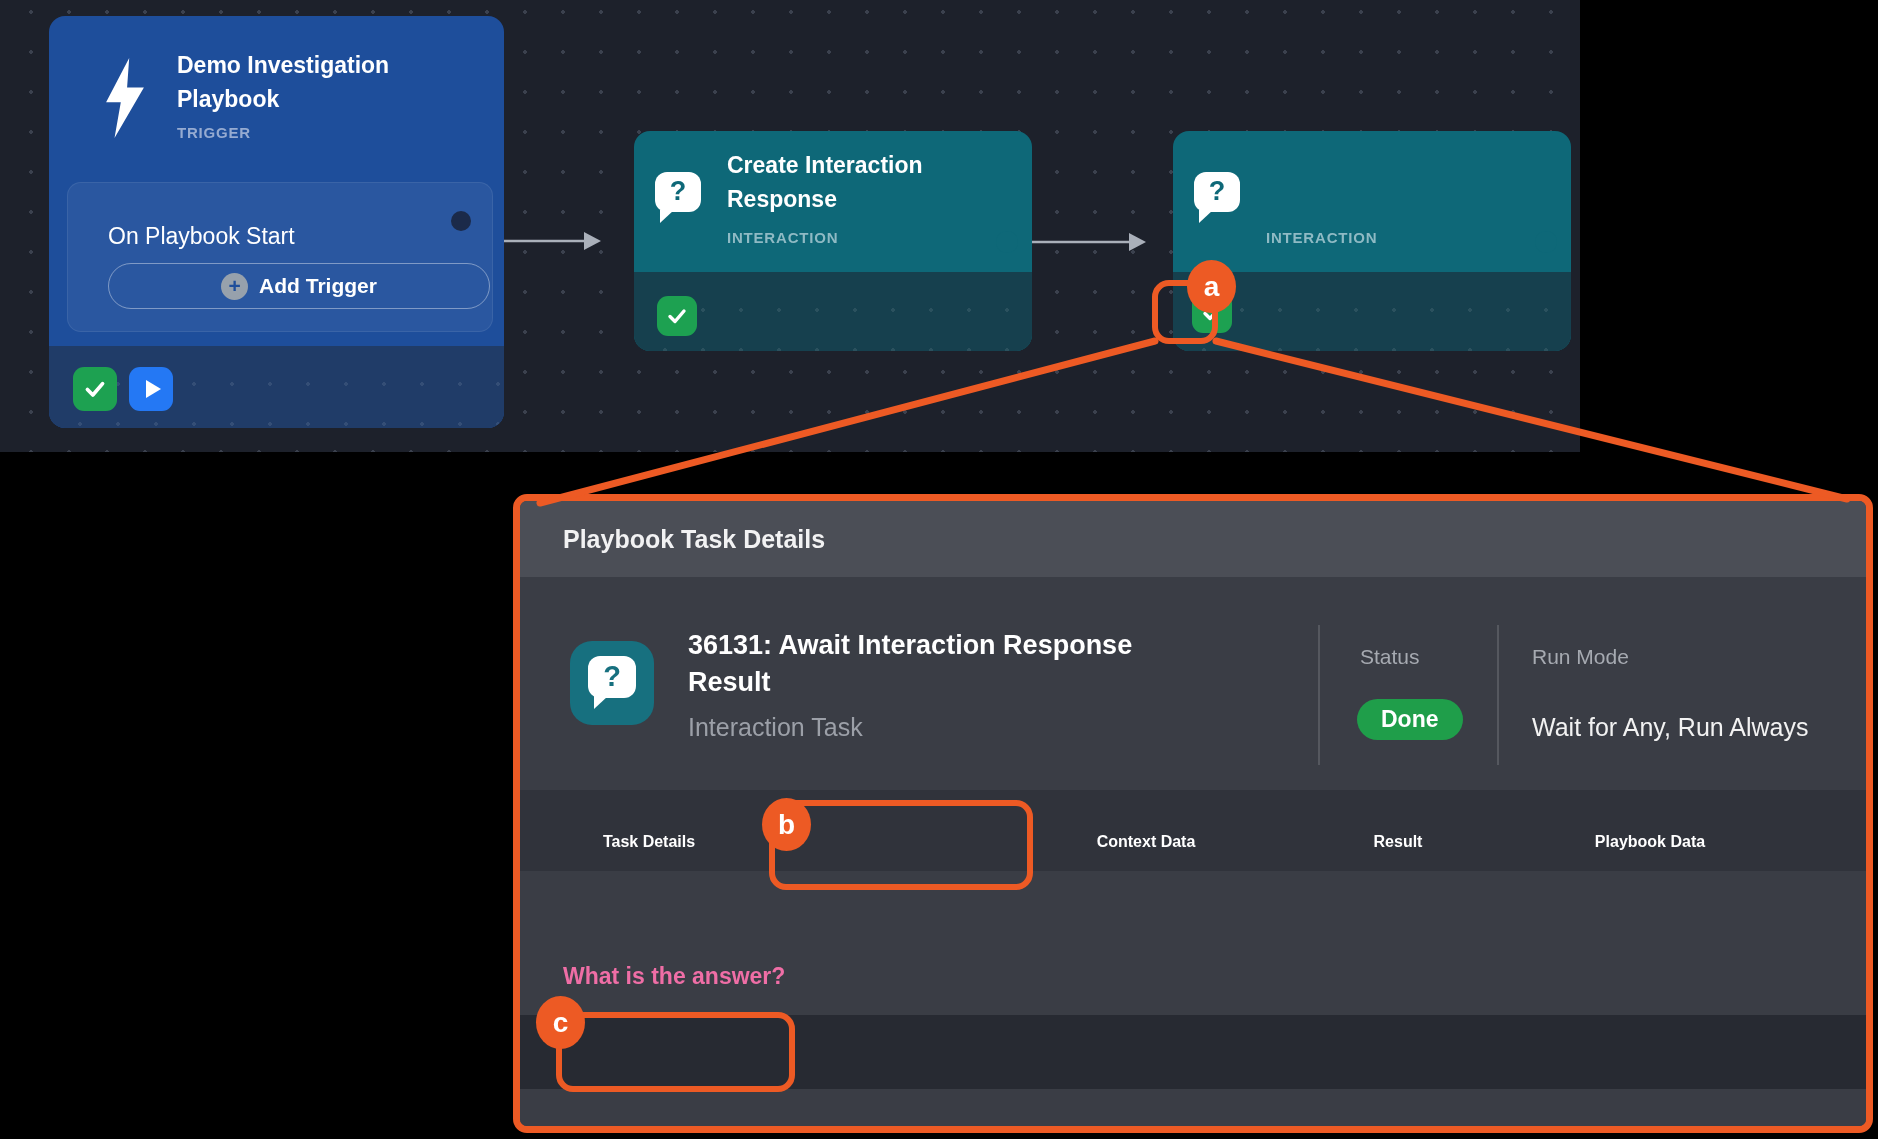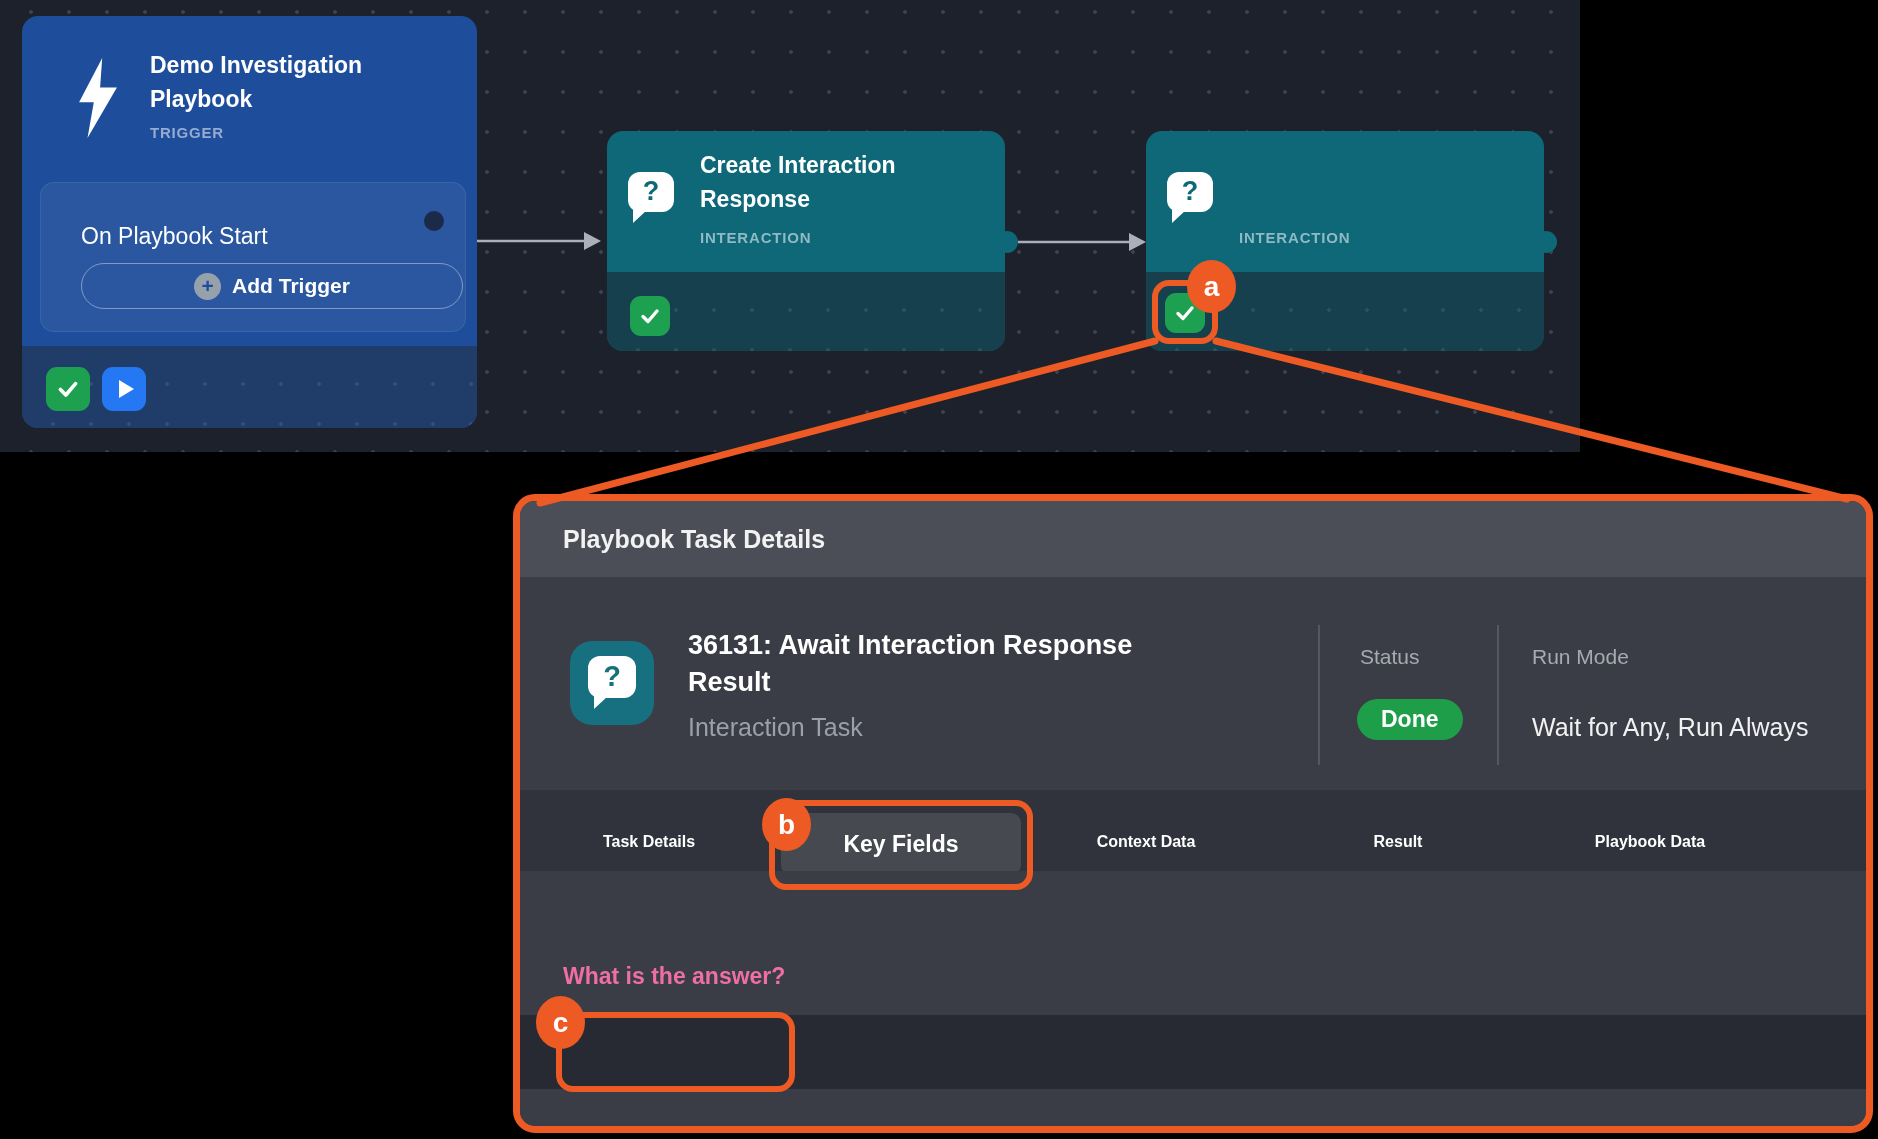--- a/index.html
+++ b/index.html
@@ -9,21 +9,21 @@
 
   
   .canvas {
     position:absolute; left:0; top:0; width:1580px; height:452px;
     background-color:#1d212b;
     background-image:radial-gradient(circle, #3b414e 1.7px, transparent 1.8px);
     background-size:38px 40px; background-position:12px 32px;
   }
   .edges { position:absolute; inset:0; pointer-events:none; }
 
-  .node { position:absolute; border-radius:16px; }
+  .node { position:absolute; border-radius:16px;margin-left:27px; }
   .node-footer {
     position:absolute; left:0; right:0; bottom:0;
     border-radius:0 0 16px 16px;
     background-image:radial-gradient(circle, rgba(255,255,255,0.09) 1.7px, transparent 1.8px);
     background-size:38px 40px; background-position:12px 18px;
   }
 
   
   .node-trigger { left:22px; top:16px; width:455px; height:412px; background:#1e4e9b; }
   .node-trigger .node-footer { height:82px; background-color:#203c68; }
@@ -77,21 +77,21 @@
     position:absolute; width:49px; height:53px; border-radius:50%; background:#ed5a24;
     display:flex; align-items:center; justify-content:center;
     color:#fff; font-size:28px; font-weight:700; z-index:60; pointer-events:none;
   }
   .outline-a { left:1152px; top:280px; width:66px; height:64px; }
   .badge-a { left:1187px; top:260px; }
 
   
   .panel {
     position:absolute; left:513px; top:494px; width:1360px; height:639px;
-    border:7px solid #ed5a24; border-radius:22px; background:#3a3d45; overflow:hidden; z-index:20;
+    border:7px solid #ed5a24; border-radius:14px; background:#3a3d45; overflow:hidden; z-index:20;
   }
   .panel-header { position:absolute; left:0; top:0; width:100%; height:76px; background:#4b4e56; }
   .panel-title { position:absolute; left:43px; top:0; line-height:76px; color:#f2f2f3; font-size:25px; font-weight:700; }
 
   .panel-info { position:absolute; left:0; top:76px; width:100%; height:213px; background:#3a3d45; }
   .task-icon { position:absolute; left:50px; top:64px; width:84px; height:84px; background:#17707f; border-radius:22px; }
   .task-icon .bubble { position:absolute; left:18px; top:15px; width:48px; height:42px; background:#fff; border-radius:12px; }
   .task-icon .qm { position:absolute; inset:0; display:flex; align-items:center; justify-content:center;
                    color:#17707f; font-size:29px; font-weight:800; padding-bottom:2px; }
   .task-icon .bubble-tail { left:6px; bottom:-11px; }
@@ -228,21 +228,20 @@
       <div class="meta-label status-label">Status</div>
       <div class="status-pill">Done</div>
 
       <div class="vdiv vdiv-2"></div>
       <div class="meta-label runmode-label">Run Mode</div>
       <div class="runmode-value">Wait for Any, Run Always</div>
     </div>
 
     <div class="panel-tabs">
       <span class="tab tab-task-details">Task Details</span>
-      <div class="tab-chip">Key Fields</div>
       <span class="tab tab-context-data">Context Data</span>
       <span class="tab tab-result">Result</span>
       <span class="tab tab-playbook-data">Playbook Data</span>
     </div>
 
     <div class="panel-content">
       <div class="question-text">What is the answer?</div>
       <div class="answer-row">
         
       </div>

